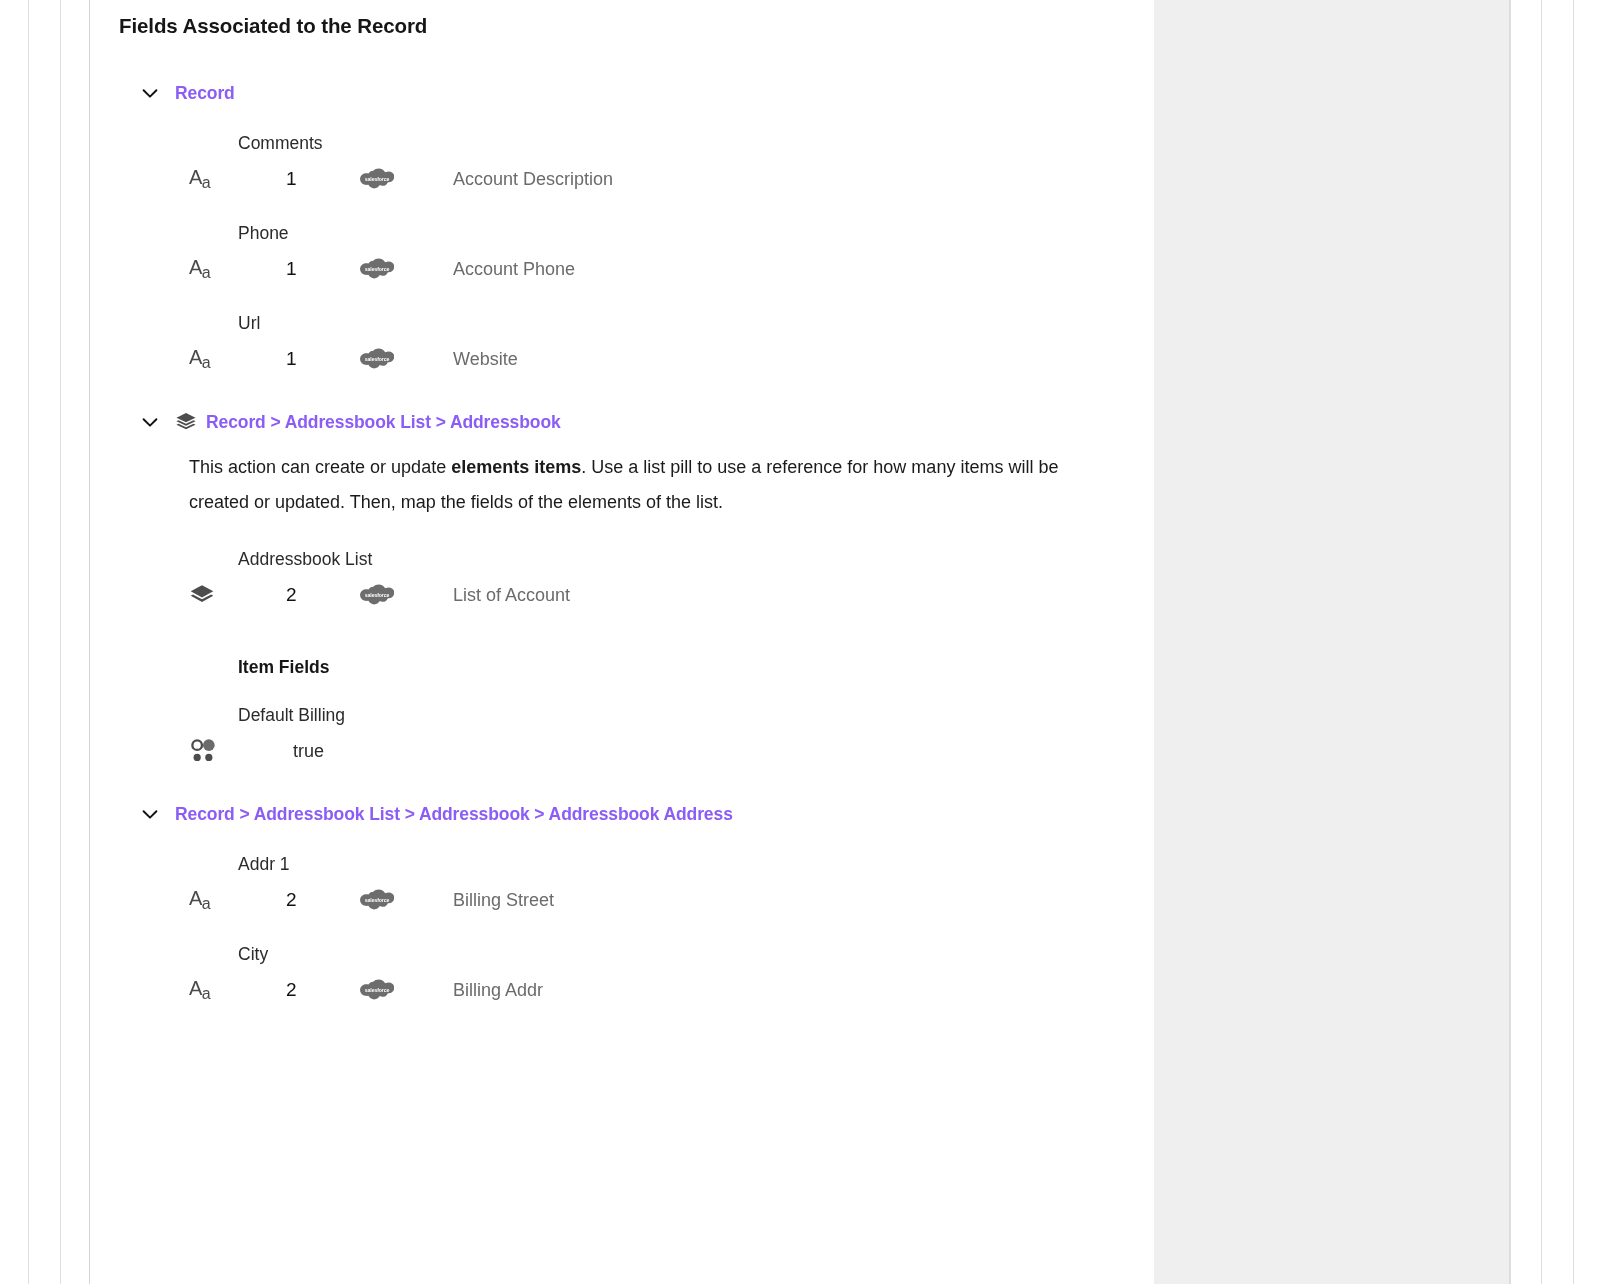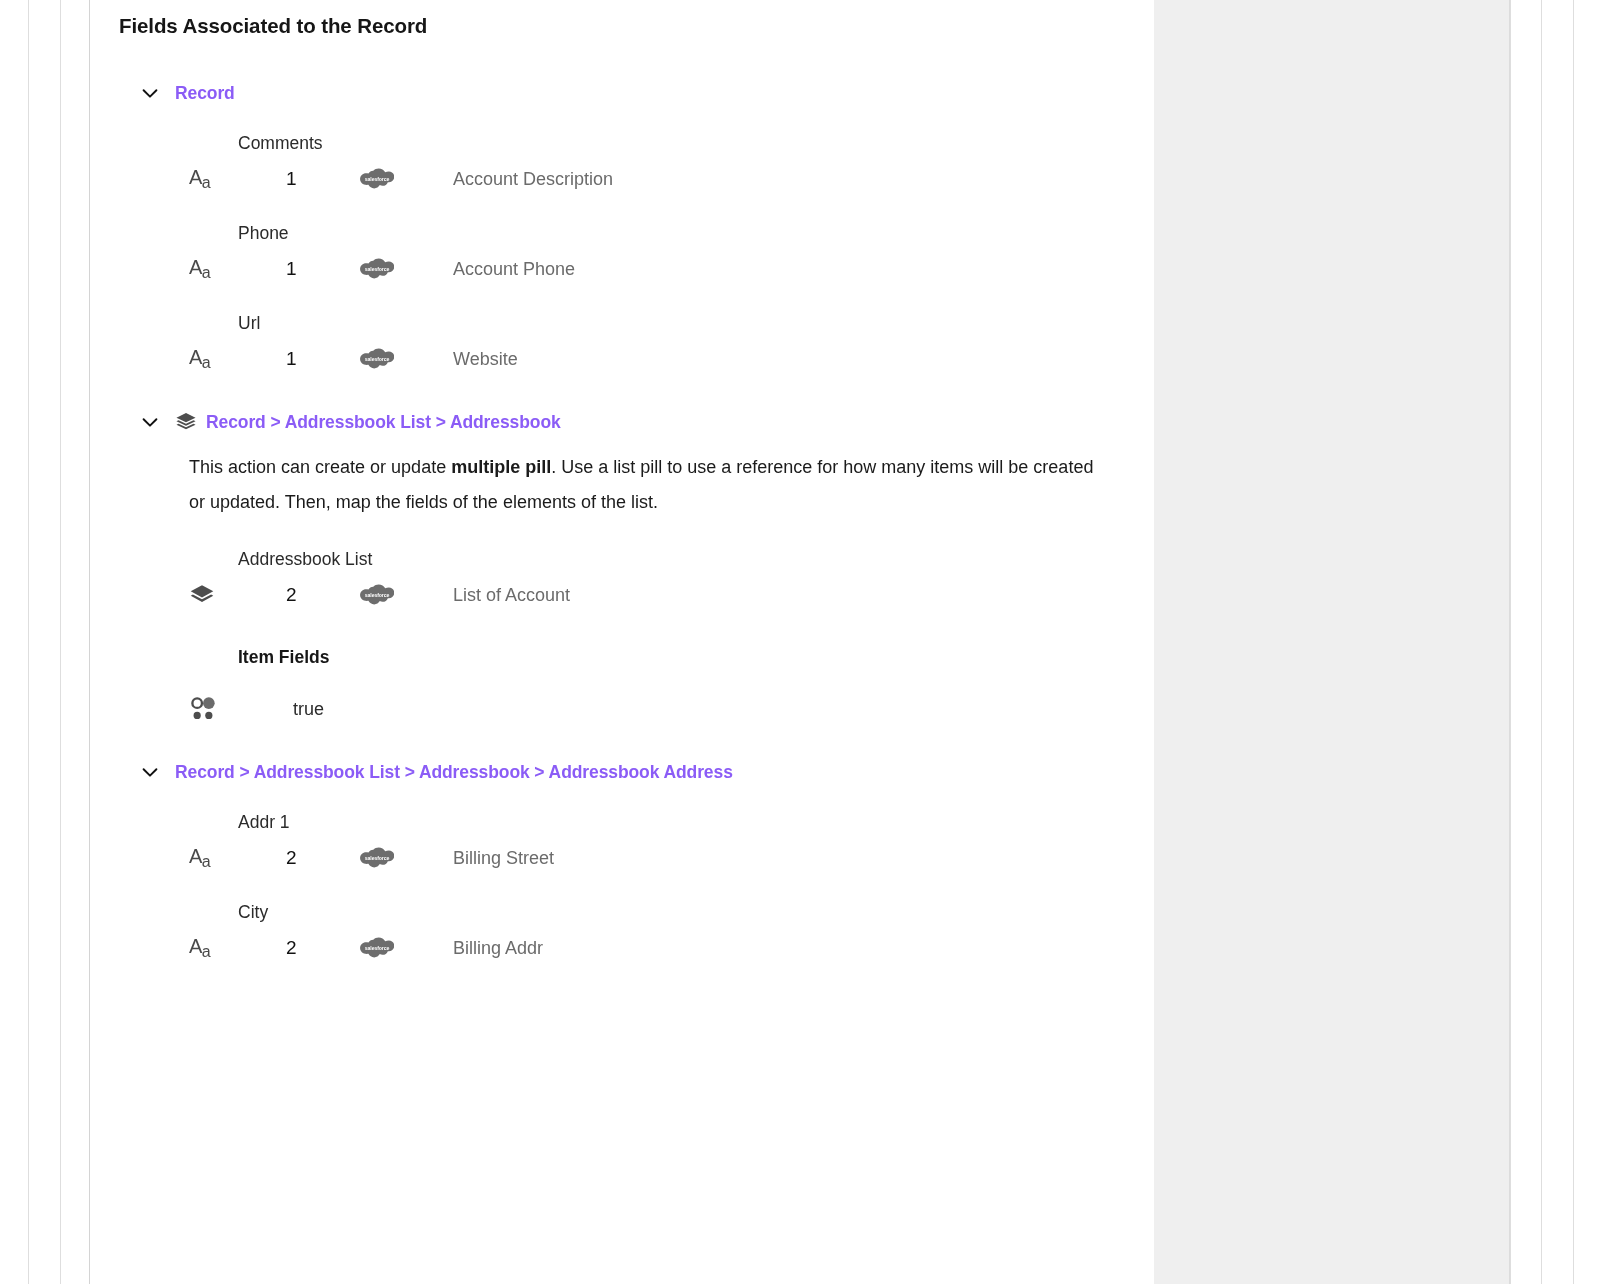--- a/index.html
+++ b/index.html
@@ -178,21 +178,21 @@
 
   .field-value {
     font-size: 18px;
     color: #6b6b6b;
     margin-left: 10px;
     white-space: nowrap;
   }
   .field-value.plain { color: #2b2b2b; margin-left: 24px; }
 
   .subheading {
-    margin: 37px 0 0 119px;
+    margin: 47px 0 0 119px;
     font-size: 17.5px;
     font-weight: bold;
     color: #161616;
   }
 
   .bool-icon {
     width: 28px;
     height: 28px;
     flex: 0 0 28px;
     display: block;
@@ -280,41 +280,42 @@
               <use href="#sym-chevron"></use>
             </svg>
           </span>
           <span class="layers-head">
             <svg width="22" height="22" viewBox="0 0 24 24">
               <use href="#sym-layers"></use>
             </svg>
           </span>
           <span class="section-title">Record &gt; Addressbook List &gt; Addressbook</span>
         </div>
-        <p class="description">This action can create or update <b>multiple pill</b>. Use a list pill to use a reference for how many items will be created or updated. Then, map the fields of the elements of the list.</p>
+        <p class="description">This action can create or update <b>elements items</b>. Use a list pill to use a reference for how many items will be created or updated. Then, map the fields of the elements of the list.</p>
         <div class="field">
           <div class="field-label">Addressbook List</div>
           <div class="field-row">
             <span class="type-icon">
               <svg width="26" height="26" viewBox="0 0 24 24">
                 <use href="#sym-layers2"></use>
               </svg>
             </span>
             <span class="field-count">2</span>
             <span class="sf-badge">
               <svg width="34" height="22" viewBox="0 0 40 26">
                 <use href="#sym-sfcloud"></use>
                 <text x="20" y="15.3" font-family="Liberation Sans, sans-serif" font-size="6.1" font-weight="bold" fill="#ffffff" text-anchor="middle" letter-spacing="-0.15">salesforce</text>
               </svg>
             </span>
             <span class="field-value">List of Account</span>
           </div>
         </div>
         <div class="subheading">Item Fields</div>
         <div class="field tight">
+          <div class="field-label">Default Billing</div>
           <div class="field-row">
             <span class="type-icon">
               <svg class="bool-icon" width="25" height="25" viewBox="0 0 24 24">
                 <use href="#sym-bool"></use>
               </svg>
             </span>
             <span class="field-value plain">true</span>
           </div>
         </div>
       </div>

